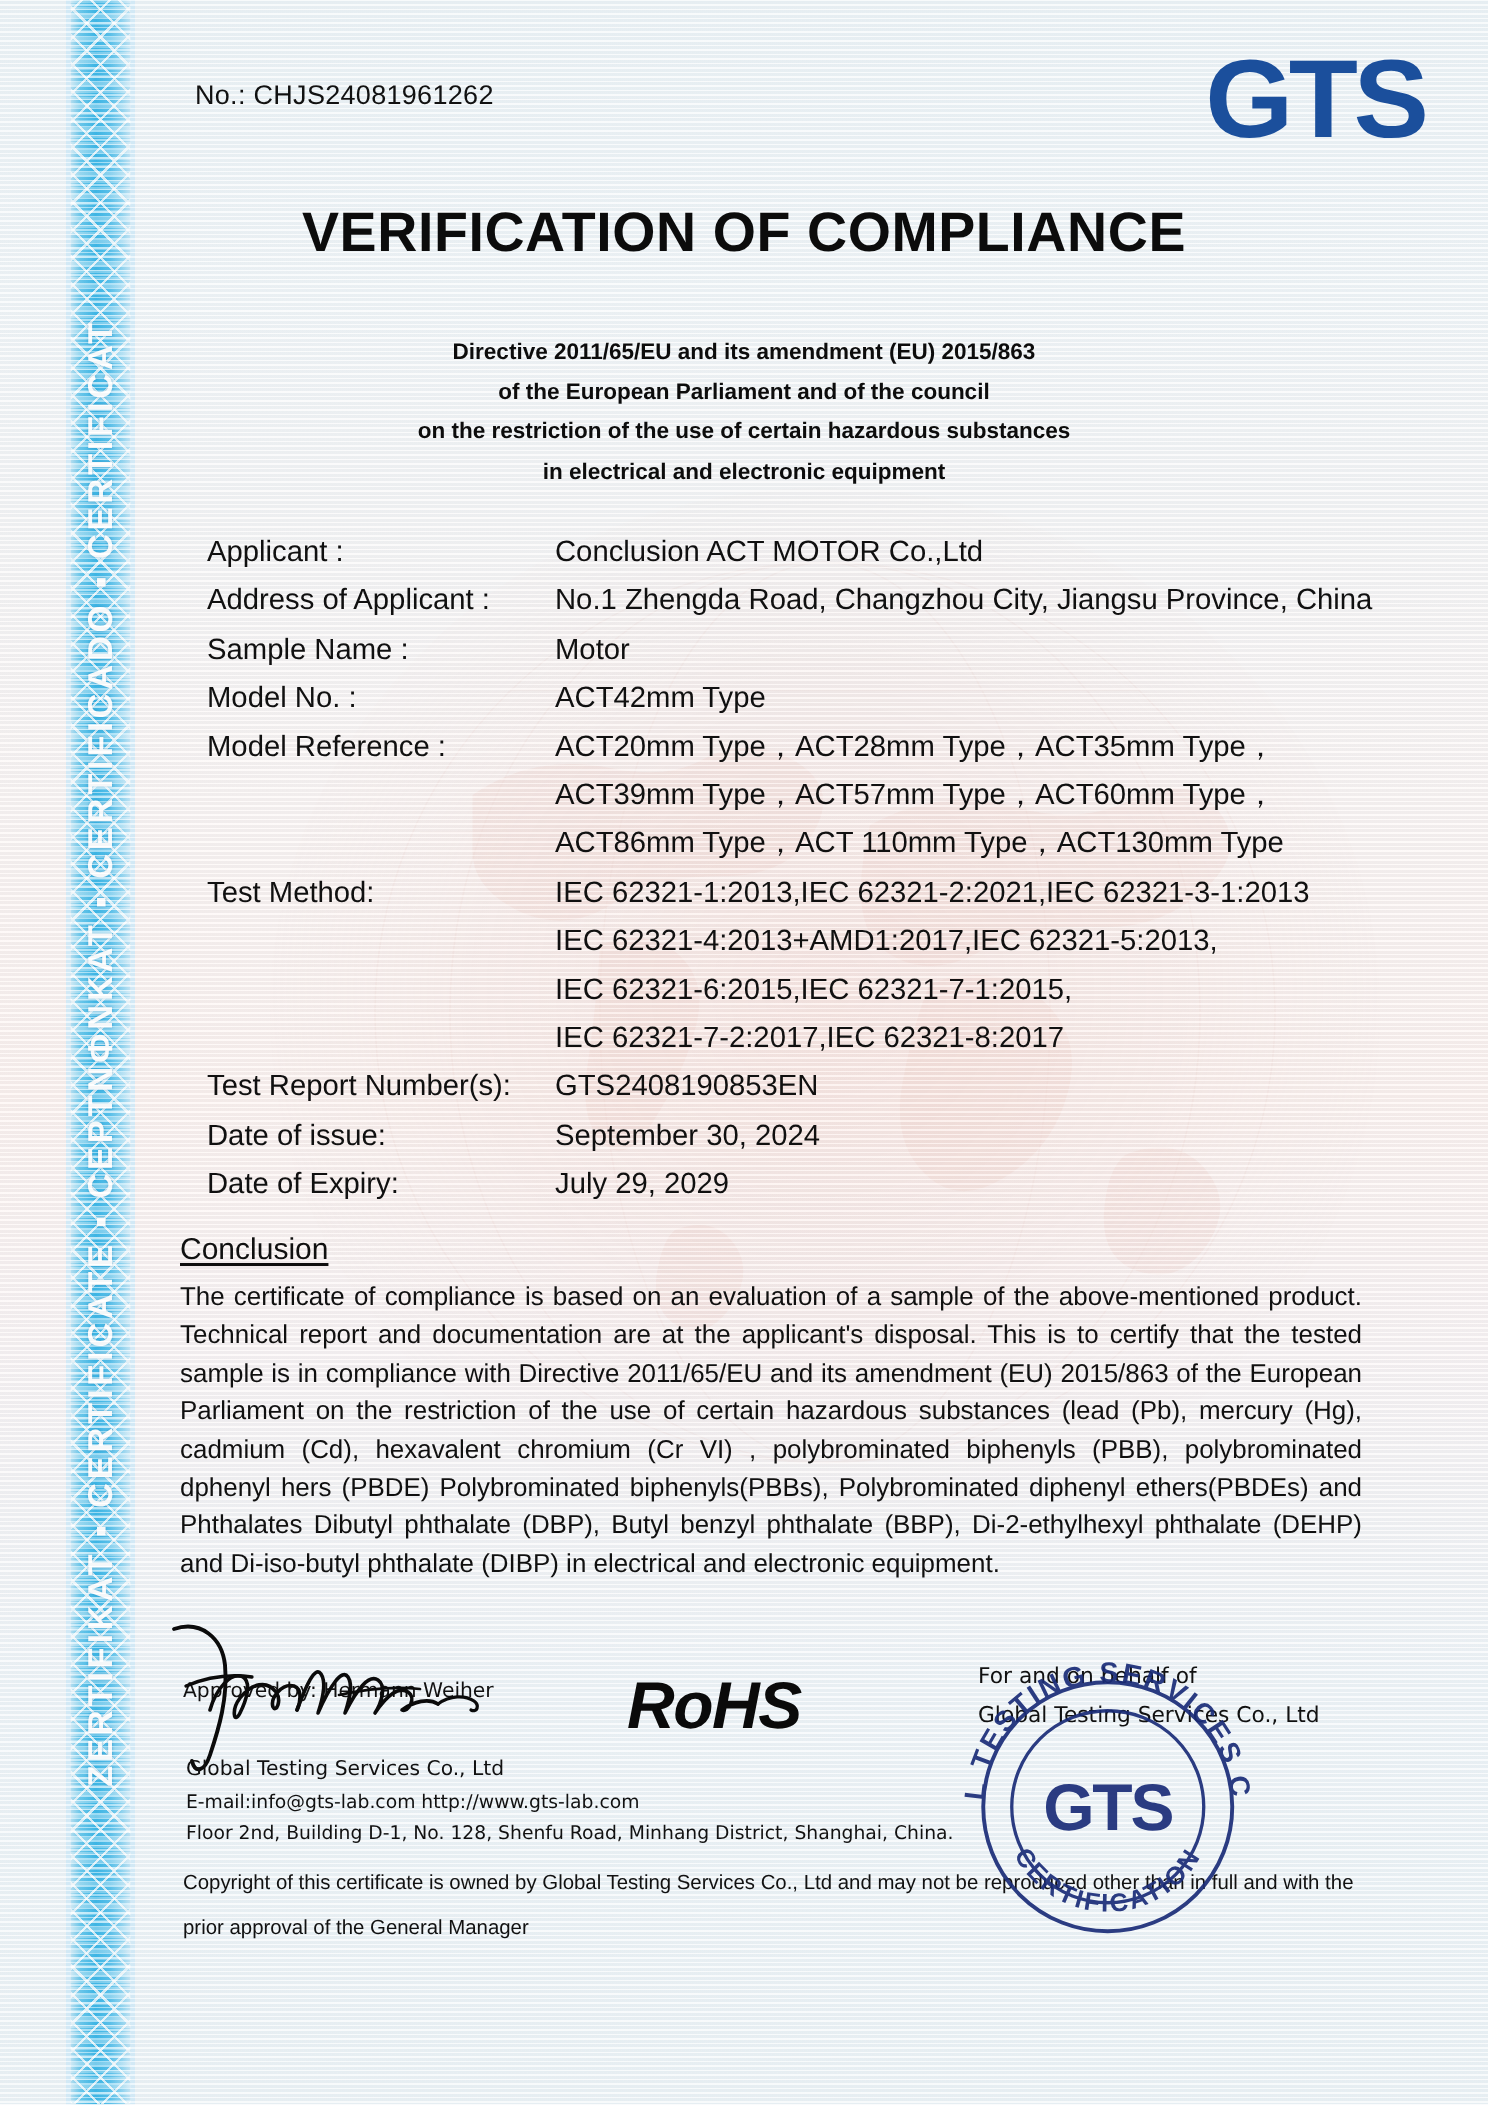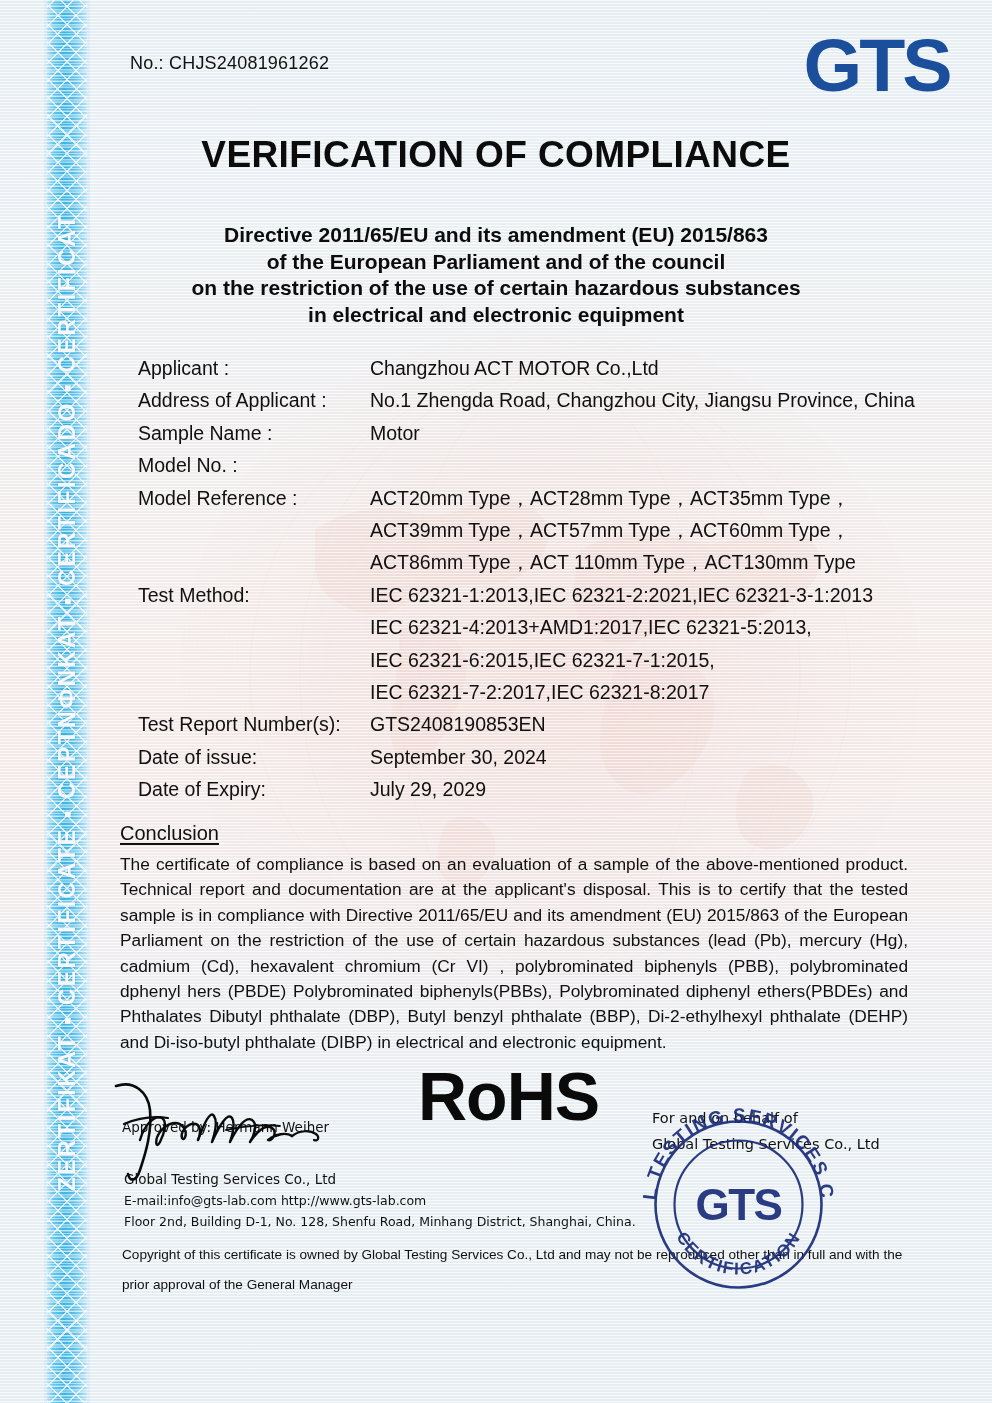--- a/index.html
+++ b/index.html
@@ -139,21 +139,21 @@
     color: #0c0c0c;
   }
 
   
   .directive {
     position: absolute;
     left: 0;
     right: 0;
     top: 222px;
     text-align: center;
-    font-size: 21px;
+    font-size: 15px;
     font-weight: bold;
     line-height: 26.5px;
     color: #0c0c0c;
   }
 
   
   .fields {
     position: absolute;
     left: 138px;
     top: 352px;
@@ -220,26 +220,27 @@
     font-family: "DejaVu Sans", sans-serif;
     font-size: 14.5px;
     line-height: 26px;
     color: #111;
     margin-top: 37px;
   }
 
   .rohs {
     position: absolute;
     left: 418px;
-    top: 1057px;
+    top: 1113px;
     font-family: "Liberation Sans", sans-serif;
     font-weight: bold;
-    font-size: 68px;
+    font-size: 44px;
     letter-spacing: -1px;
     color: #0a0a0a;
+    font-style: italic;
   }
 
   
   .company-lines {
     position: absolute;
     left: 124px;
     top: 1168px;
     font-family: "DejaVu Sans", sans-serif;
     color: #111;
   }
@@ -325,40 +326,43 @@
       <div>of the European Parliament and of the council</div>
       <div>on the restriction of the use of certain hazardous substances</div>
       <div>in electrical and electronic equipment</div>
     </div>
 
     <div class="fields">
 
       <div class="field-row">
         <div class="field-label">Applicant :</div>
         <div class="field-value">
-          <span class="vline">Changzhou ACT MOTOR Co.,Ltd</span>
+          <span class="vline">Conclusion ACT MOTOR Co.,Ltd</span>
         </div>
       </div>
 
       <div class="field-row">
         <div class="field-label">Address of Applicant :</div>
         <div class="field-value">
           <span class="vline">No.1 Zhengda Road, Changzhou City, Jiangsu Province, China</span>
         </div>
       </div>
 
       <div class="field-row">
         <div class="field-label">Sample Name :</div>
         <div class="field-value">
           <span class="vline">Motor</span>
         </div>
       </div>
 
       <div class="field-row">
         <div class="field-label">Model No. :</div>
+        <div class="field-value">
+          <span class="vline">ACT42mm Type</span>
+        </div>
       </div>
 
       <div class="field-row">
         <div class="field-label">Model Reference :</div>
         <div class="field-value">
           <span class="vline">ACT20mm Type，ACT28mm Type，ACT35mm Type，</span>
           <span class="vline">ACT39mm Type，ACT57mm Type，ACT60mm Type，</span>
           <span class="vline">ACT86mm Type，ACT 110mm Type，ACT130mm Type</span>
         </div>
       </div>

